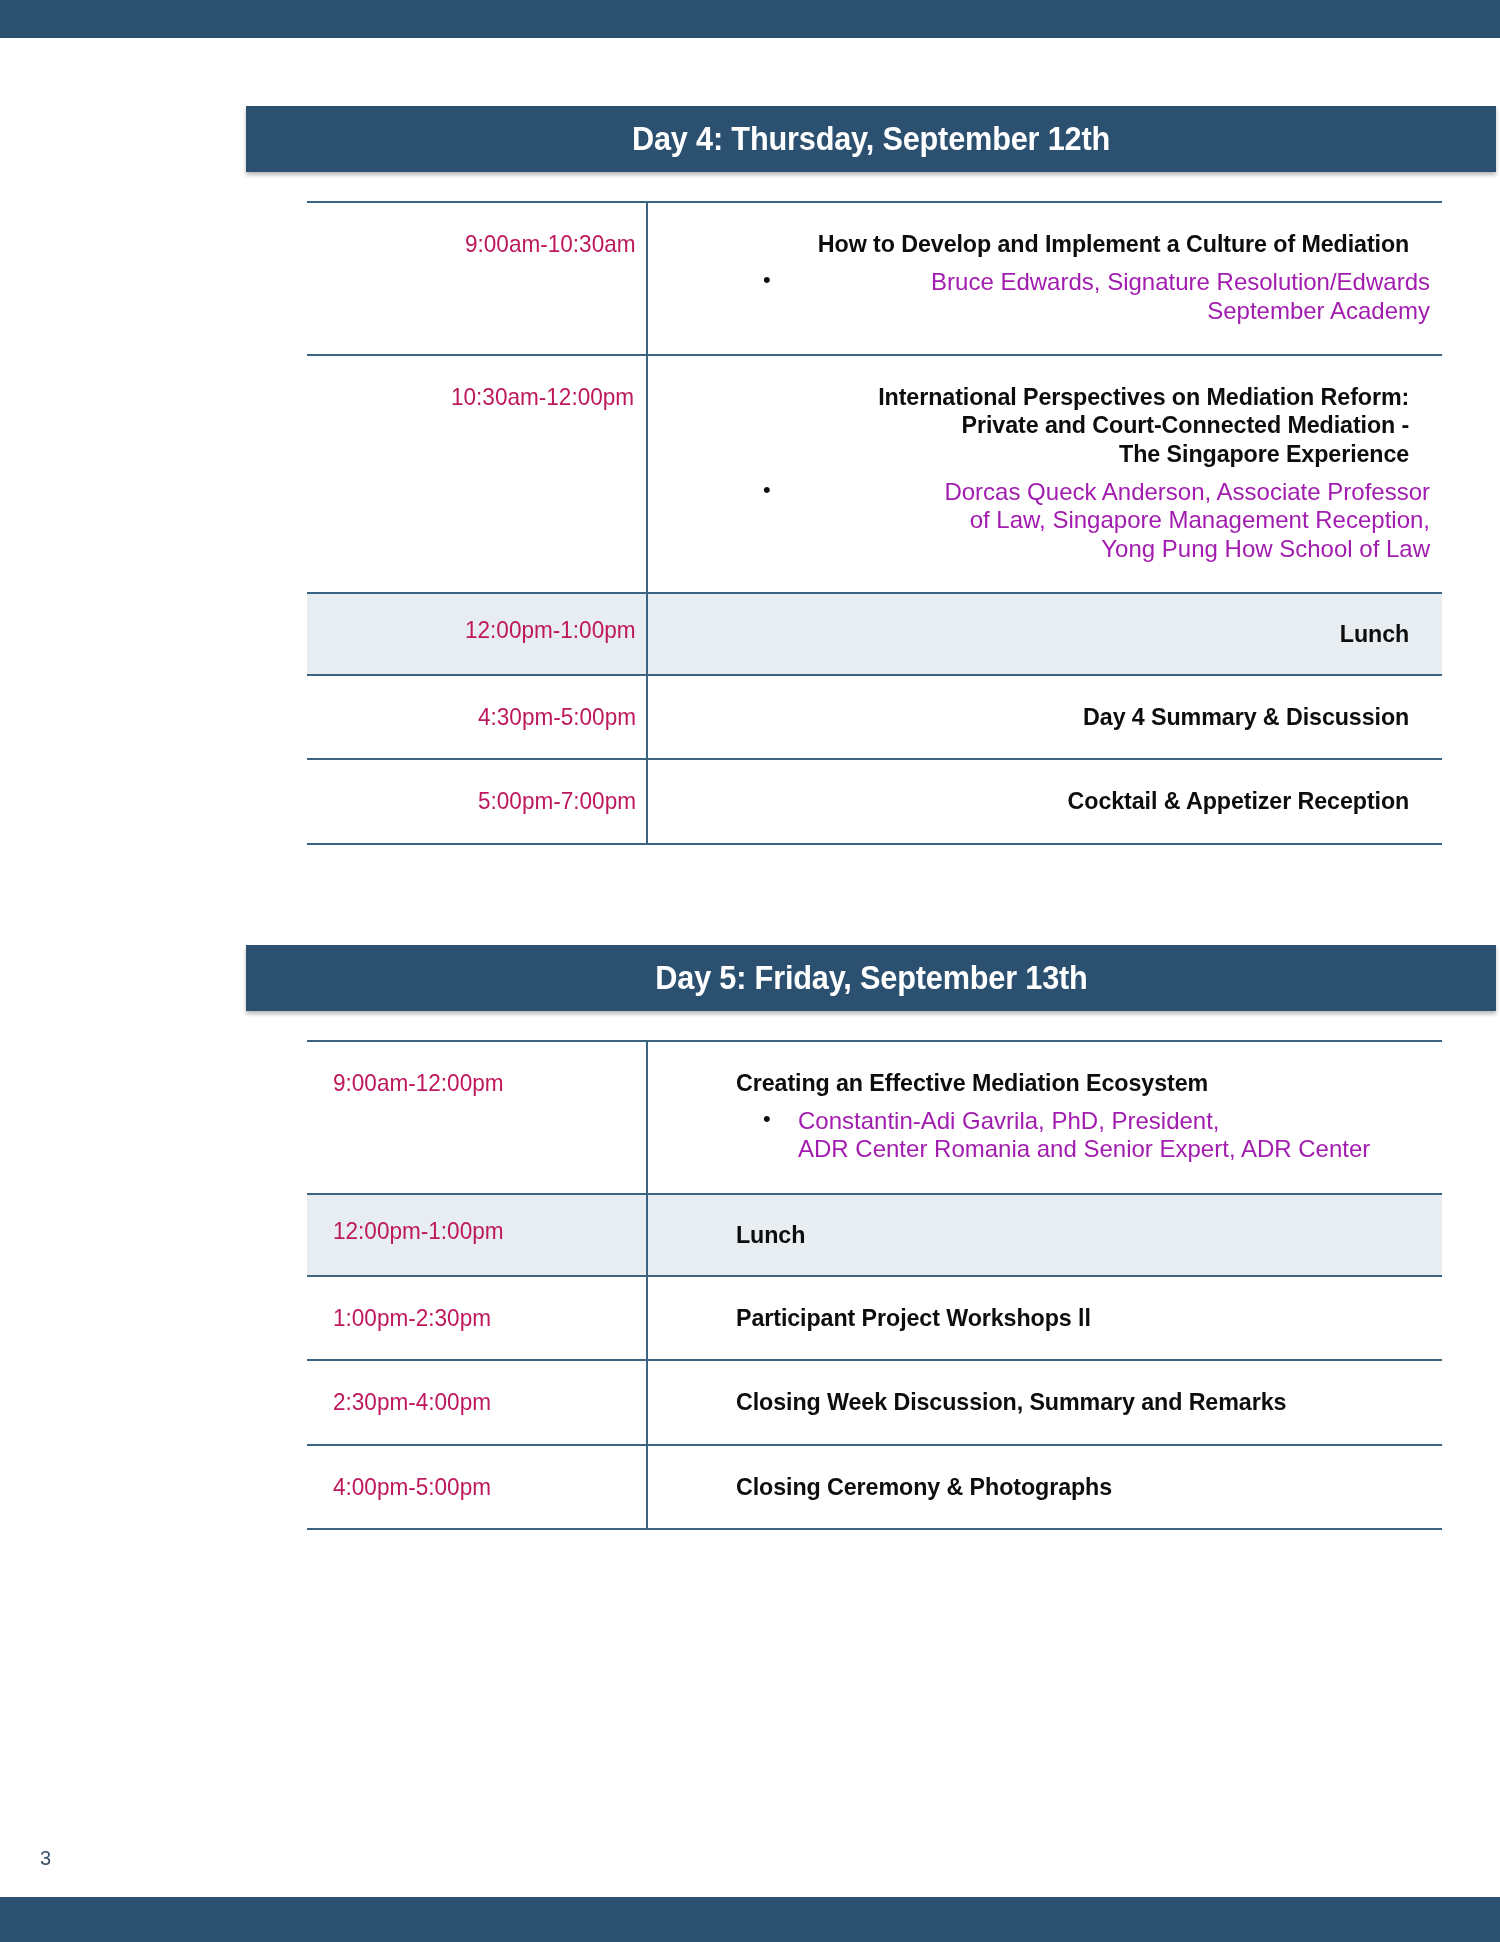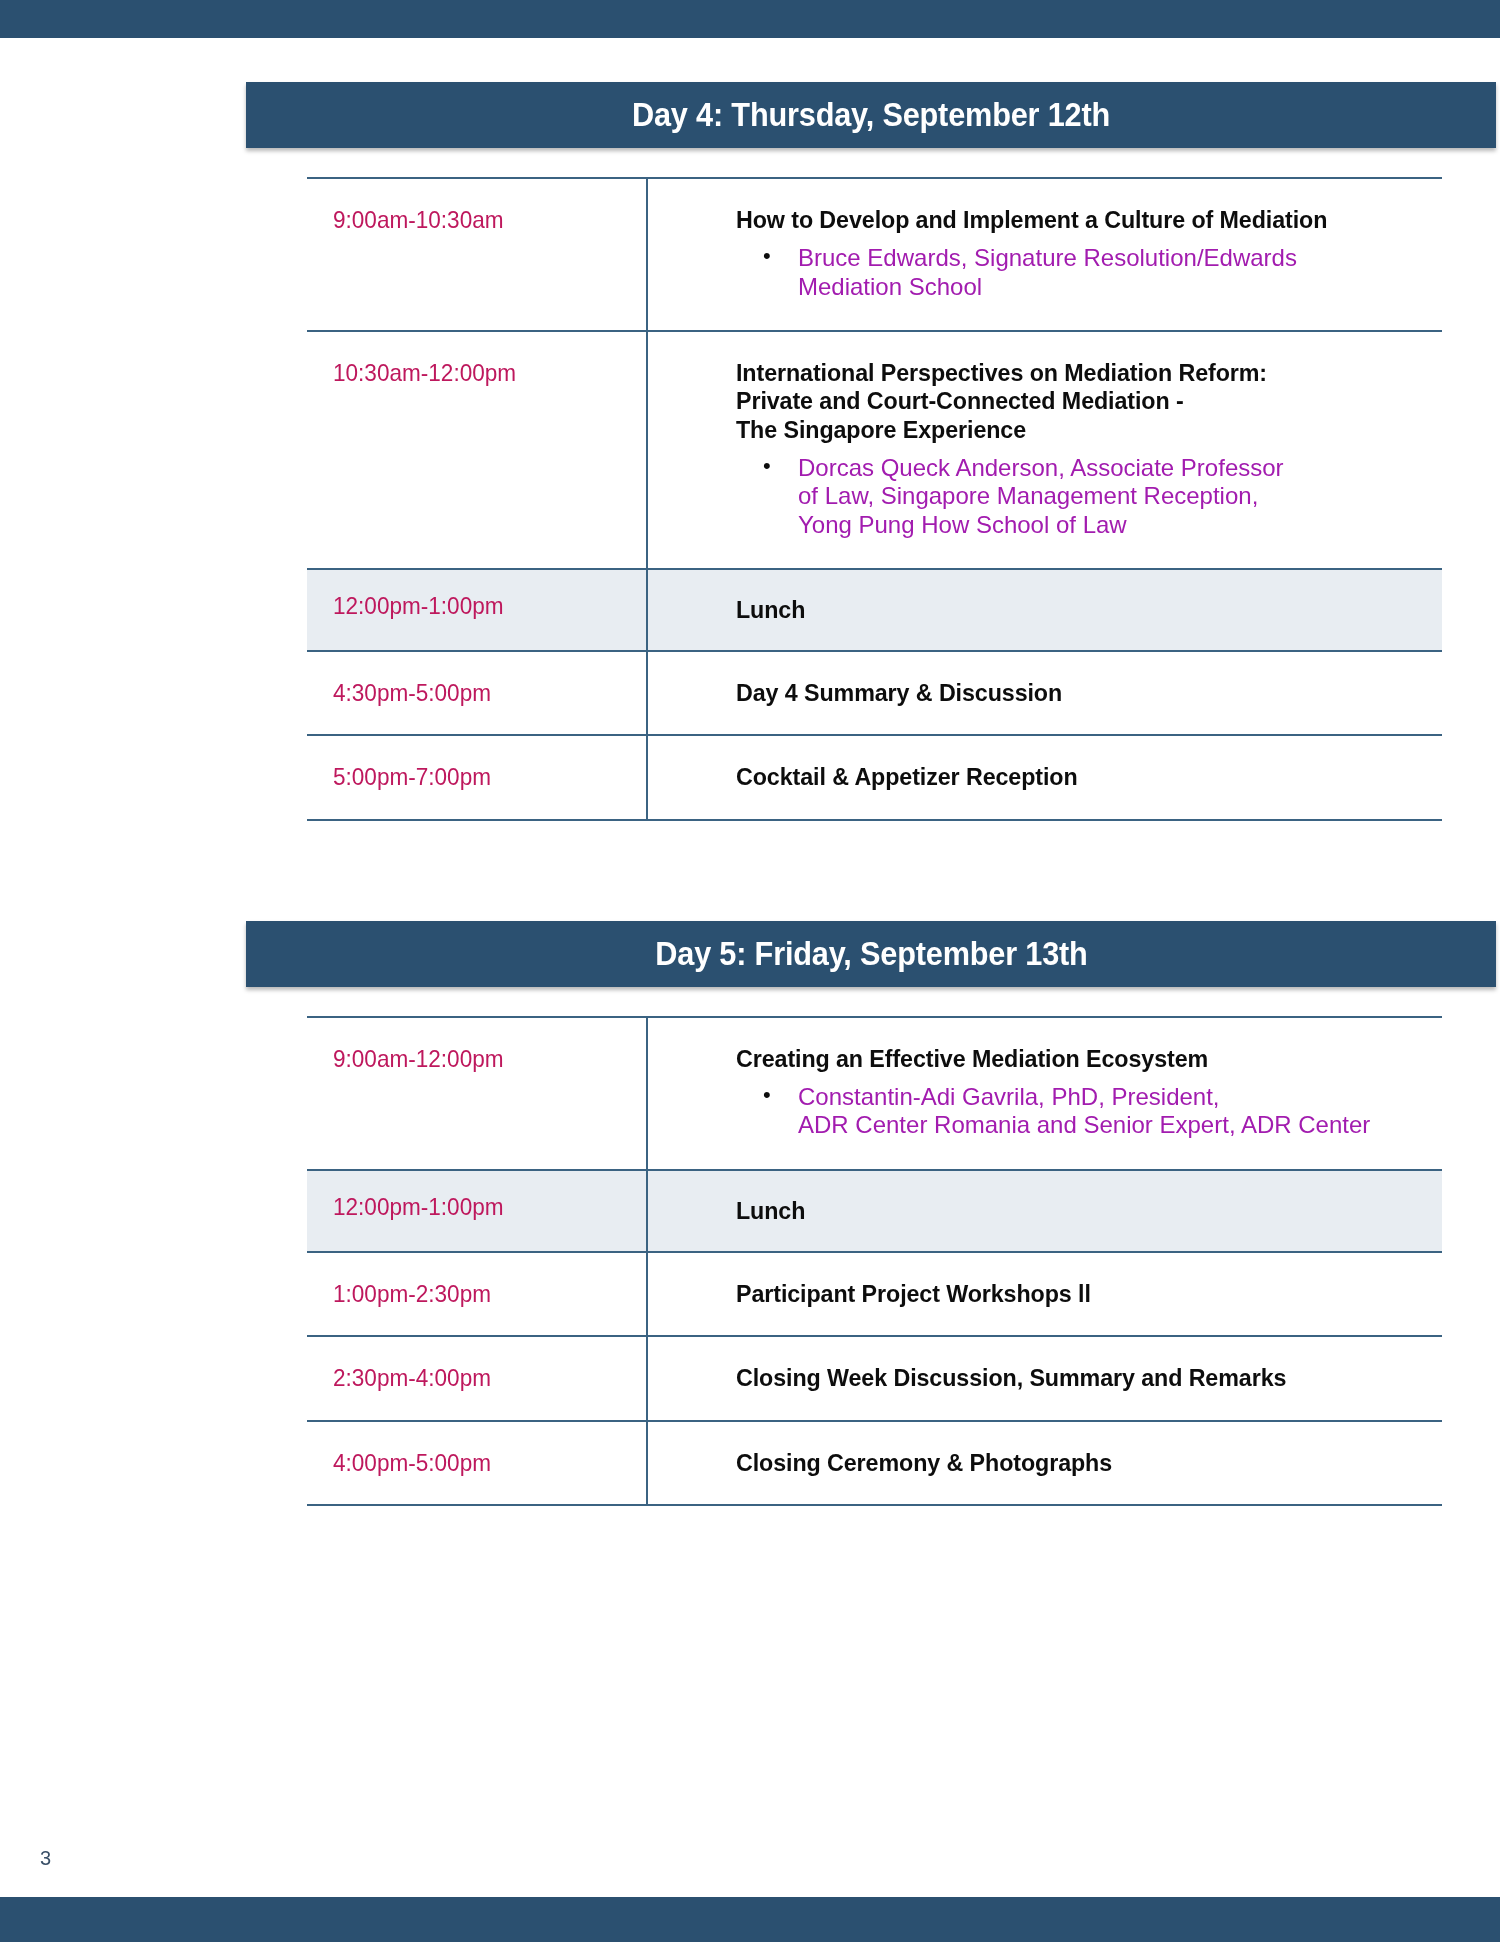--- a/index.html
+++ b/index.html
@@ -47,21 +47,21 @@
     top: 38px;
     left: 0;
     width: 1500px;
   }
 
   
   .day-section {
     margin: 0 auto;
     width: 1250px;
   }
-  .day-section.first { padding-top: 44px; }
+  .day-section.first { padding-top: 68px; text-align: right; }
   .day-section.second { padding-top: 100px; }
 
   .day-header {
     margin-left: 121px;
     width: 1250px;
     height: 66px;
     background: #2b5070;
     color: #ffffff;
     display: flex;
     align-items: center;
@@ -188,21 +188,21 @@
             <td class="time">
               <span class="time-text">9:00am-10:30am</span>
             </td>
             <td class="desc">
               <div class="session-title">
                 <span class="line">How to Develop and Implement a Culture of Mediation</span>
               </div>
               <ul class="speakers">
                 <li>
                   <span class="line">Bruce Edwards, Signature Resolution/Edwards</span>
-                  <span class="line">Mediation School</span>
+                  <span class="line">September Academy</span>
                 </li>
               </ul>
             </td>
           </tr>
 
           <tr>
             <td class="time">
               <span class="time-text">10:30am-12:00pm</span>
             </td>
             <td class="desc">

